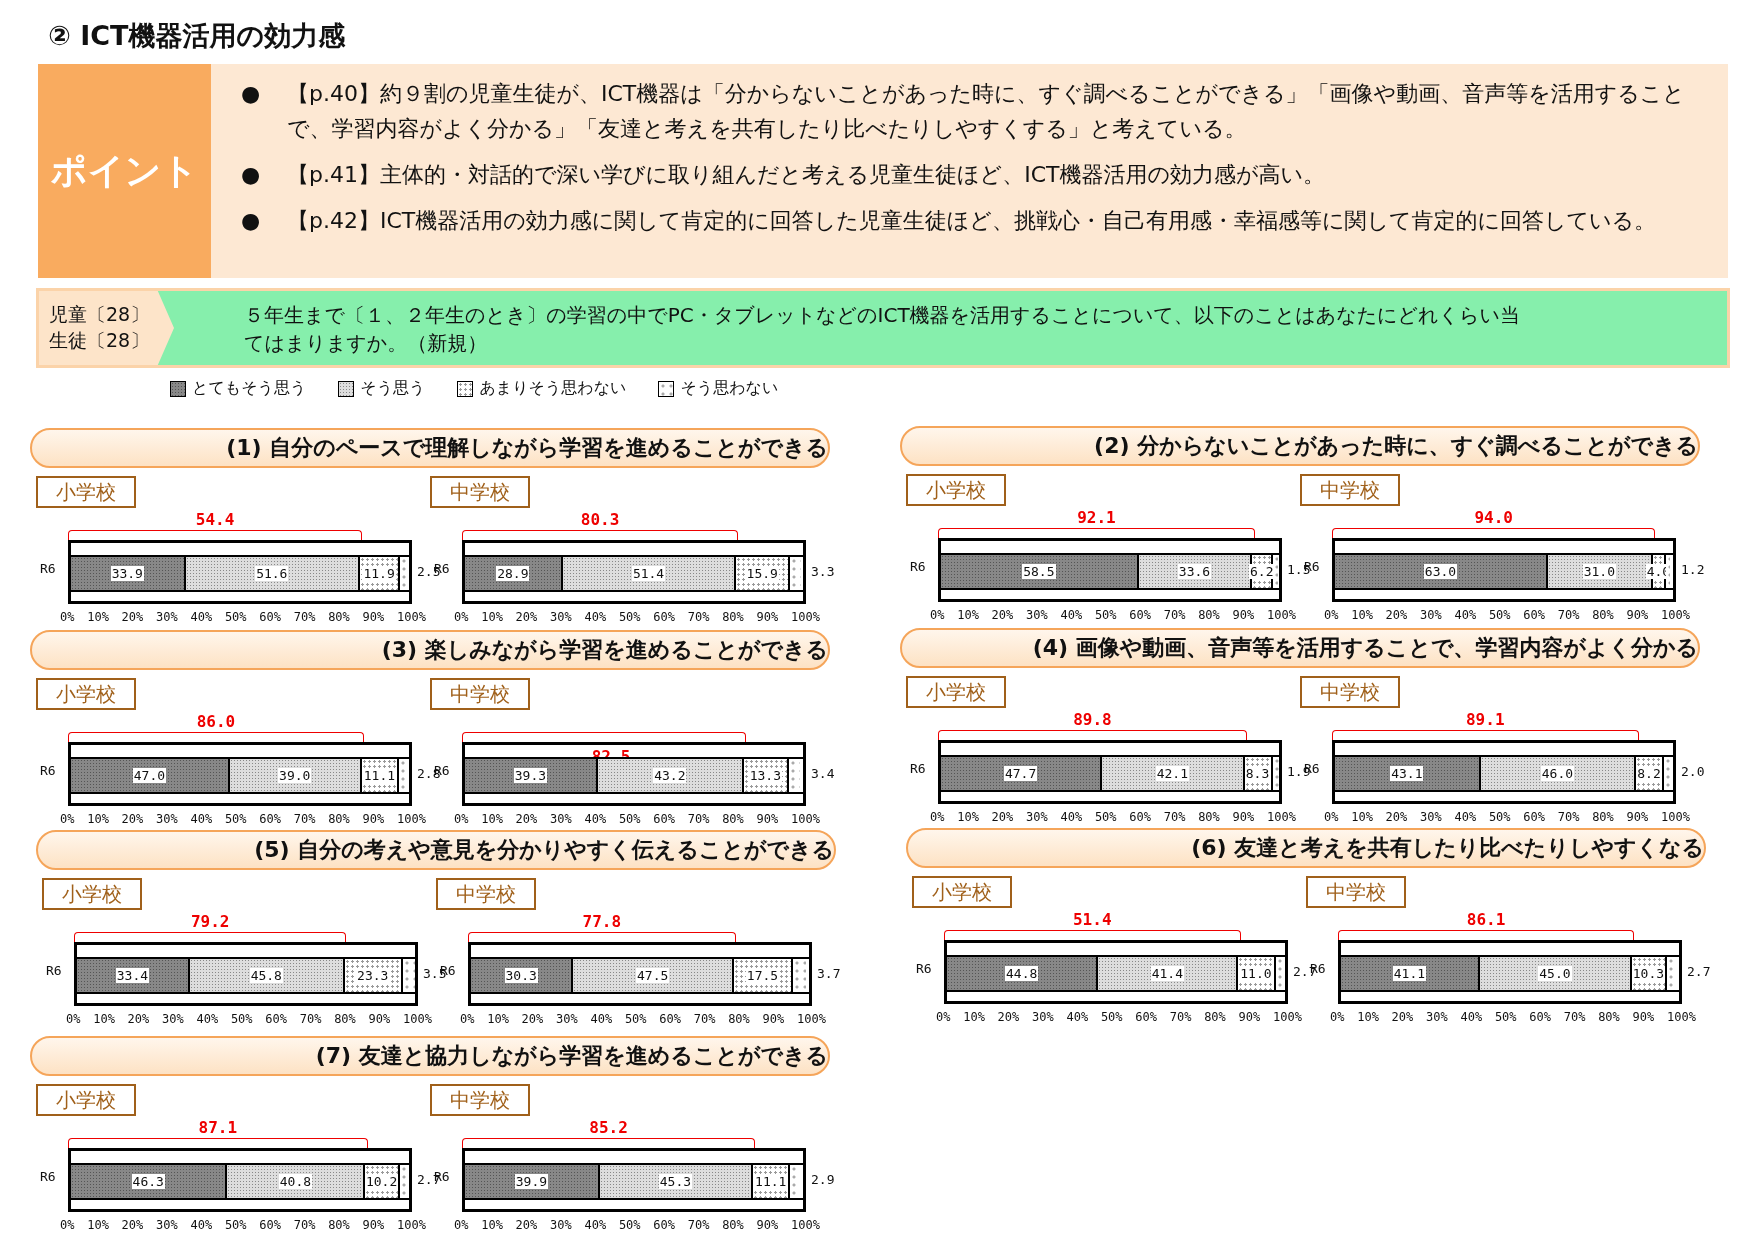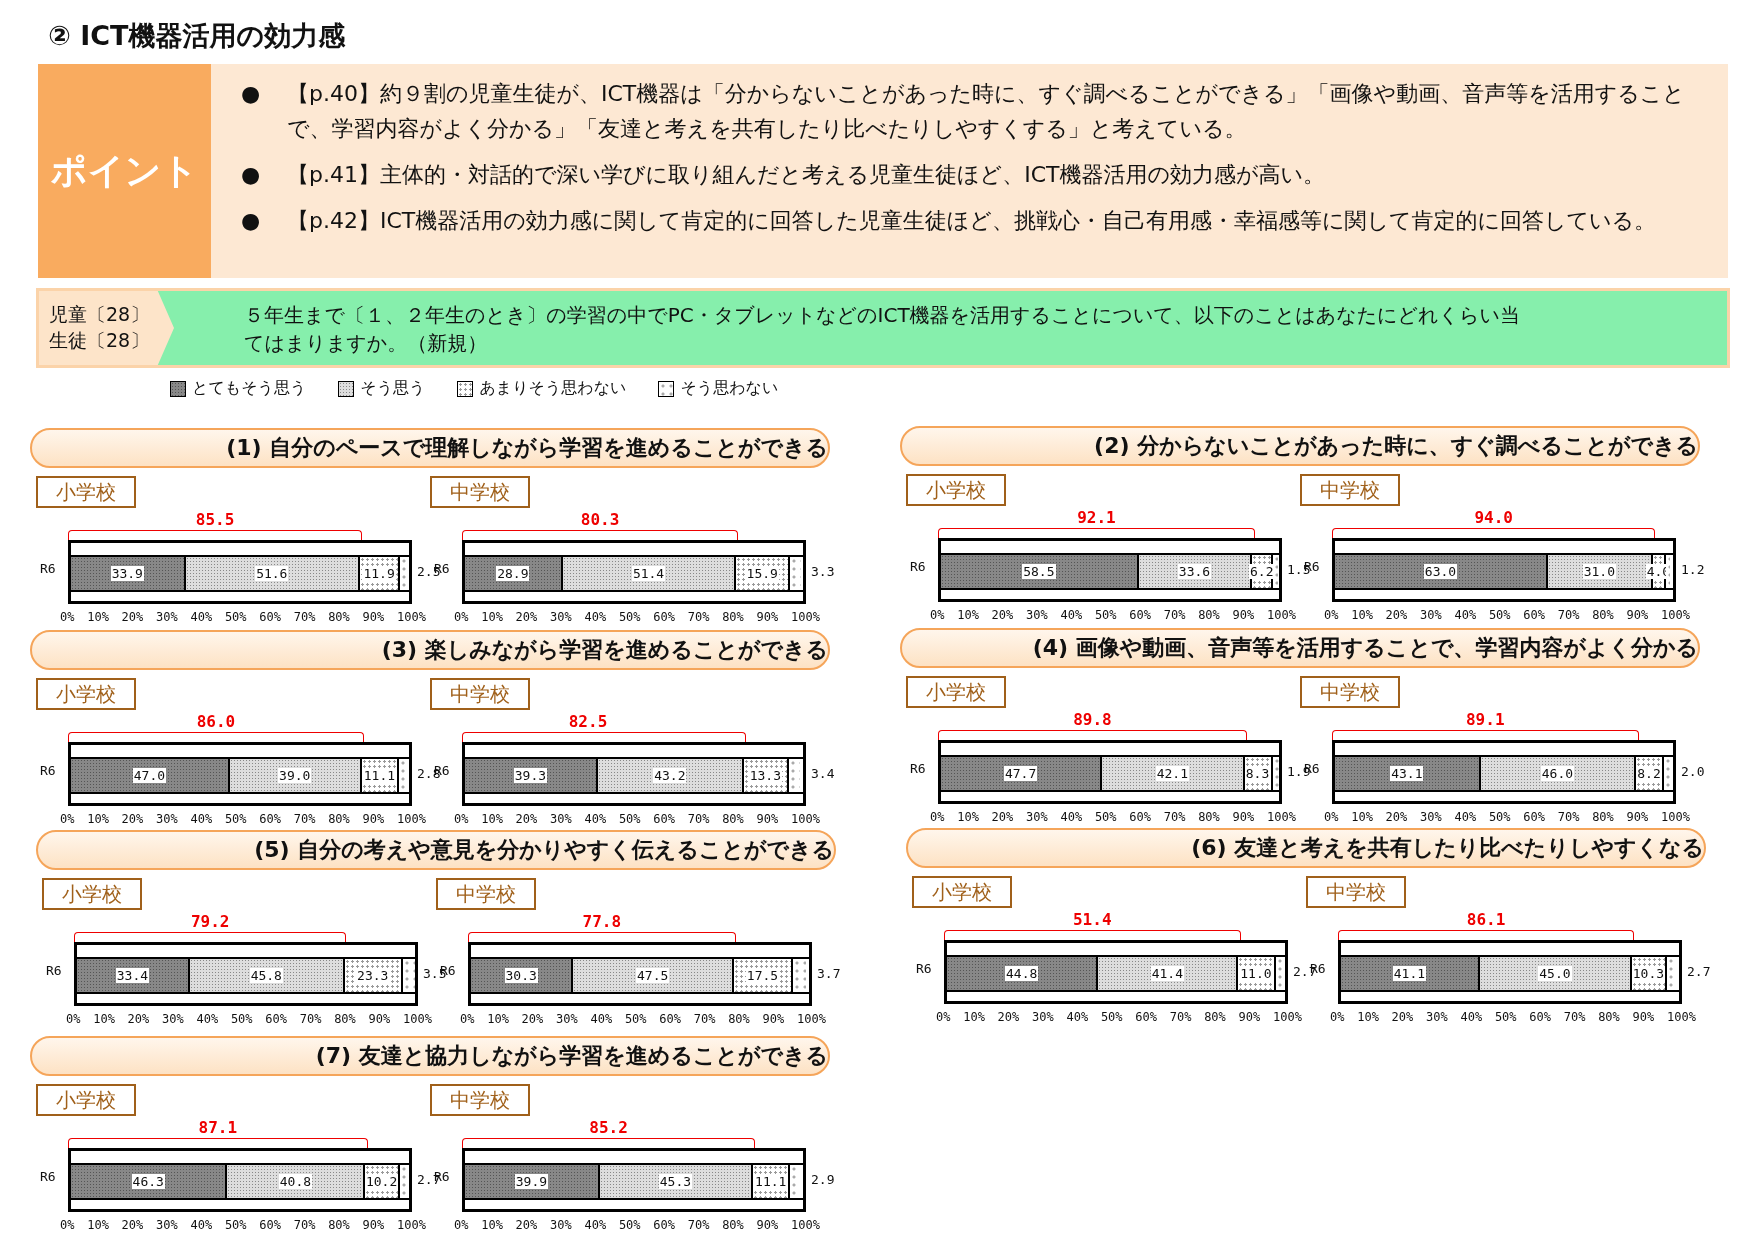--- a/index.html
+++ b/index.html
@@ -84,21 +84,21 @@
       <span class="swatch p4"></span>
       <span>そう思わない</span>
     </div>
 </div>
 
 <div id="panels">
     <div class="panel" style="left: 30px; top: 428px;">
       <div class="panel-title">(1) 自分のペースで理解しながら学習を進めることができる</div>
       <div class="chart" style="left: 6px;">
         <div class="school-tag">小学校</div>
-        <div class="total" style="left: 179.06px;">85.5</div>
+        <div class="total" style="left: 179.06px;">54.4</div>
         <div class="brace" style="left: 32px; width: 294.12px;"></div>
         <div class="r6" style="left:4px">R6</div>
         <div class="bar-frame" style="left:32px;width:344px">
           <div class="bar-row">
             <div class="seg p1" style="width: 33.9%;">
               <span>33.9</span>
             </div>
             <div class="seg p2" style="width: 51.6%;">
               <span>51.6</span>
             </div>
@@ -260,21 +260,21 @@
           <span>50%</span>
           <span>60%</span>
           <span>70%</span>
           <span>80%</span>
           <span>90%</span>
           <span>100%</span>
         </div>
       </div>
       <div class="chart" style="left: 400px;">
         <div class="school-tag">中学校</div>
-        <div class="total" style="left: 158px;">82.5</div>
+        <div class="total" style="left: 181px; margin-top: 35px;">82.5</div>
         <div class="brace" style="left: 32px; width: 283.8px;"></div>
         <div class="r6" style="left:4px">R6</div>
         <div class="bar-frame" style="left:32px;width:344px">
           <div class="bar-row">
             <div class="seg p1" style="width: 39.3%;">
               <span>39.3</span>
             </div>
             <div class="seg p2" style="width: 43.2%;">
               <span>43.2</span>
             </div>

